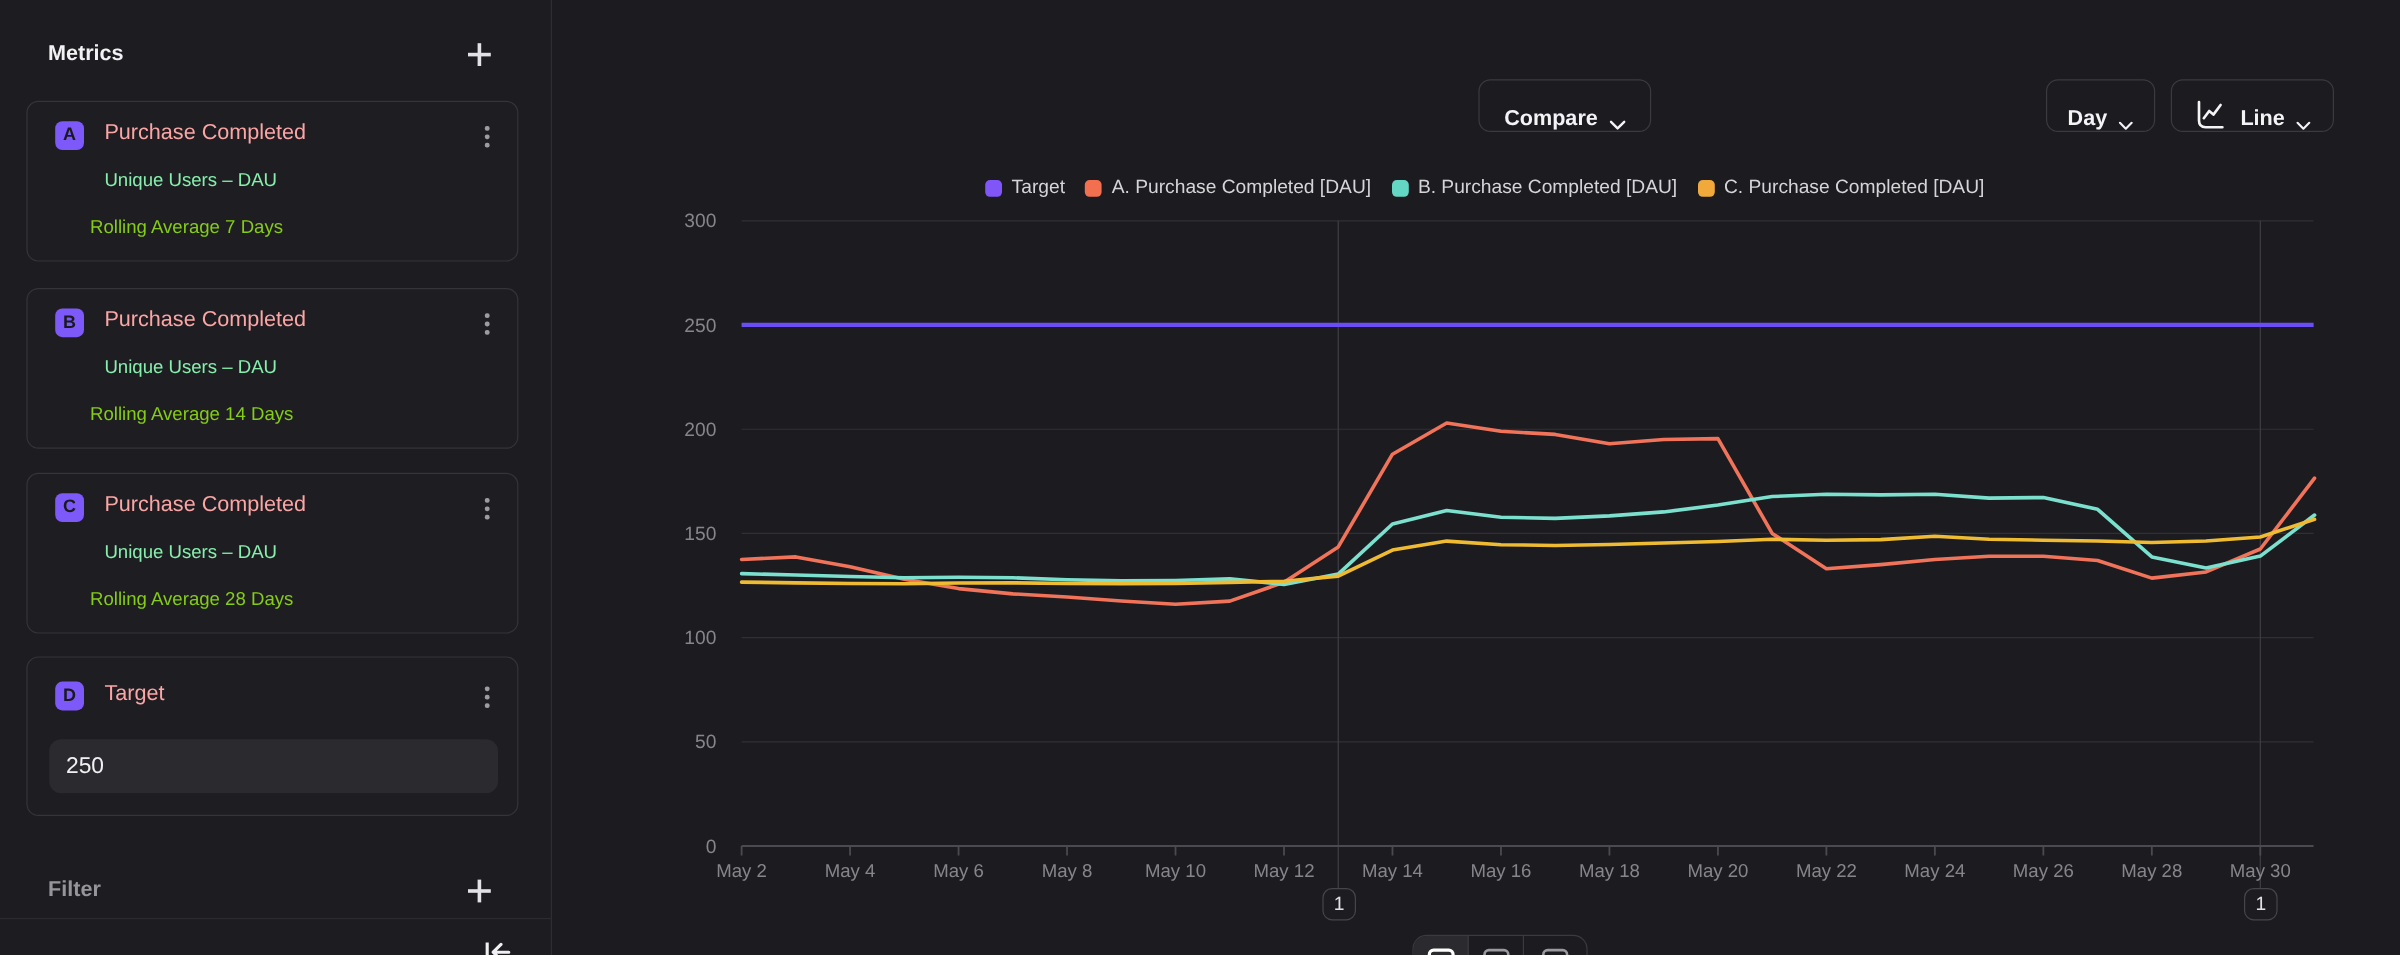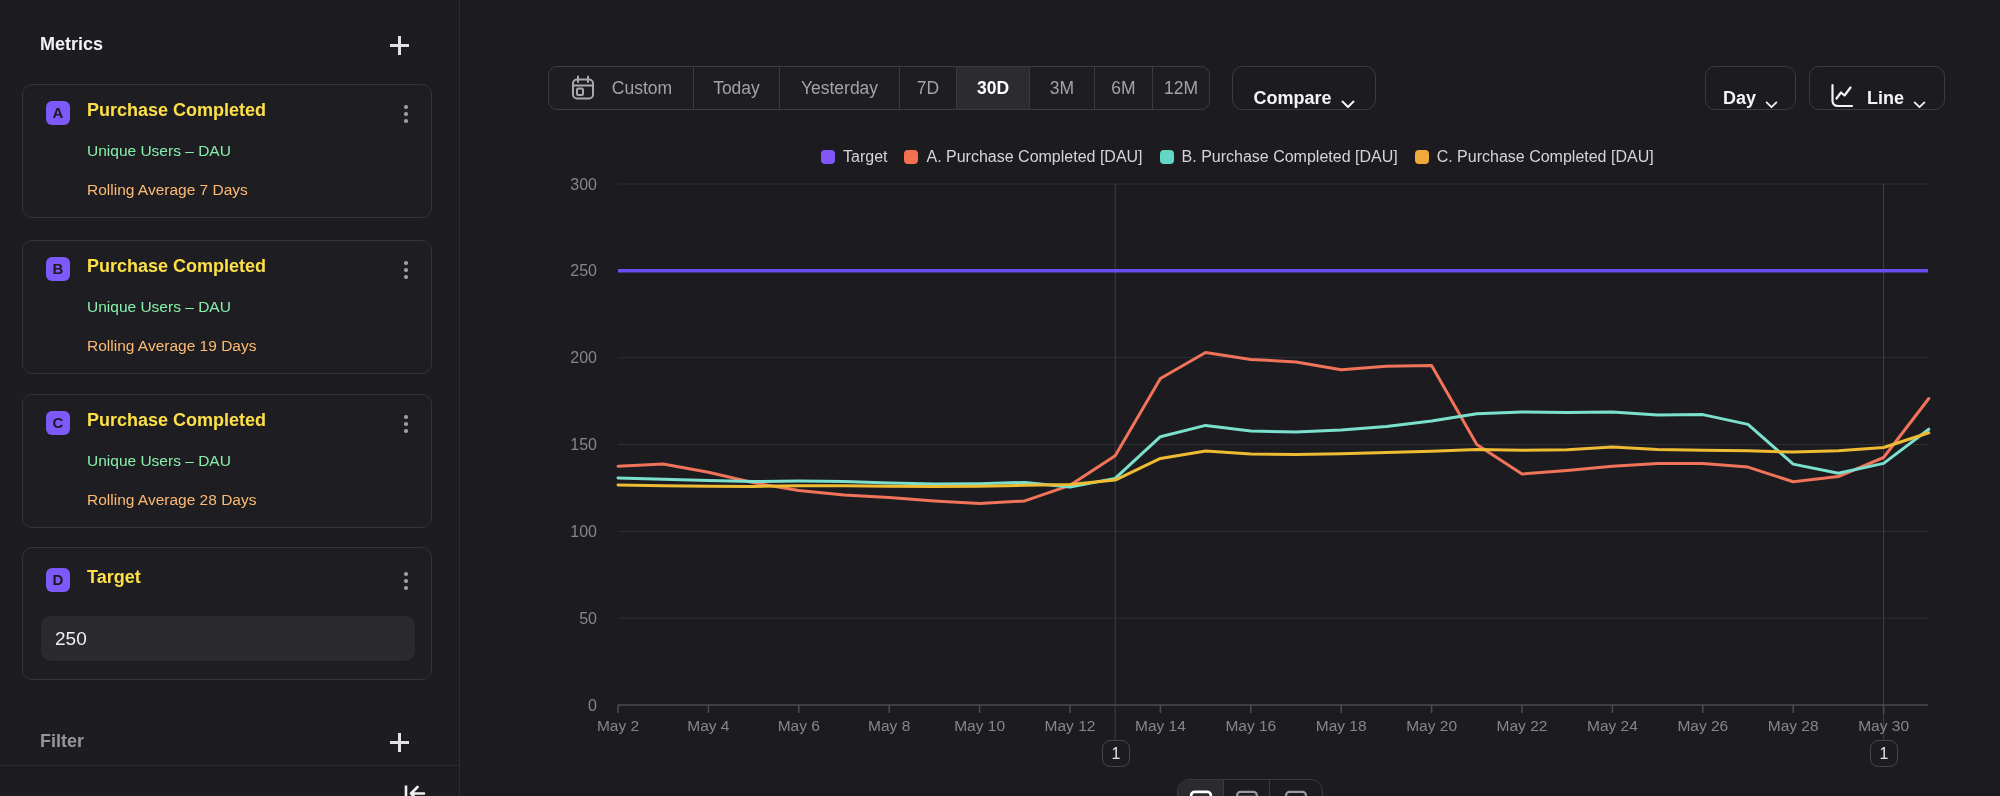--- a/index.html
+++ b/index.html
@@ -8,23 +8,23 @@
   #stage { position:relative; width:1996px; height:796px; background:#1c1c20; }
   
   #sidebar { position:absolute; left:0; top:0; width:460px; height:796px; background:#1d1d21; border-right:1px solid #2d2d32; }
   .sb-head { position:absolute; left:40px; top:34px; font-size:18px; font-weight:700; color:#f2f2f4; }
   .plus { position:absolute; width:19px; height:19px; }
   .plus:before, .plus:after { content:""; position:absolute; background:#e2e2e6; }
   .plus:before { left:8.25px; top:0; width:2.5px; height:19px; }
   .plus:after { left:0; top:8.25px; width:19px; height:2.5px; }
   .card { position:absolute; left:22px; width:410px; border:1px solid #343439; border-radius:10px; background:#1e1e22; }
   .badge { position:absolute; left:23px; top:16px; width:24px; height:24px; border-radius:6px; background:#7d59fa; color:#1a1a1e; font-size:15px; font-weight:700; text-align:center; line-height:24px; }
-  .ctitle { position:absolute; left:64px; top:15px; font-size:18px; font-weight:700; color:#fde047; }
+  .ctitle { position:absolute; left:64px; top:15px; font-size:18px; font-weight:400; color:#fca5a5; }
   .crow2 { position:absolute; left:64px; top:57px; font-size:15.5px; color:#86efac; }
-  .crow3 { position:absolute; left:64px; top:96px; font-size:15.5px; color:#fdba74; }
+  .crow3 { position:absolute; left:52px; top:96px; font-size:15.5px; color:#84cc16; }
   .kebab { position:absolute; right:23px; top:20px; width:4px; height:20px; }
   .kebab i, .kebab i:before, .kebab i:after { content:""; position:absolute; width:3.5px; height:3.5px; border-radius:50%; background:#9c9ca2; }
   .kebab i { top:0; left:0; }
   .kebab i:before { top:7px; left:0; }
   .kebab i:after { top:14px; left:0; }
   #target-input { position:absolute; left:18px; top:68px; width:374px; height:45px; background:#2a2a2f; border-radius:10px; color:#f0f0f2; font-size:19px; line-height:45px; padding-left:14px; }
   #filter-label { position:absolute; left:40px; top:731px; font-size:18px; font-weight:700; color:#95959b; }
   #sb-divider { position:absolute; left:0; top:765px; width:460px; height:1px; background:#2c2c30; }
   
   .seg-group { position:absolute; left:548px; top:66px; height:44px; border:1px solid #3a3a3f; border-radius:9px; display:flex; overflow:hidden; background:#1e1e22; }
@@ -67,21 +67,21 @@
       <div class="crow3">Rolling Average 7 Days</div>
     </div>
 
     <div class="card" style="top:240px; height:134px;">
       <div class="badge">B</div>
       <div class="ctitle">Purchase Completed</div>
       <div class="kebab">
           <i></i>
         </div>
       <div class="crow2">Unique Users – DAU</div>
-      <div class="crow3">Rolling Average 19 Days</div>
+      <div class="crow3">Rolling Average 14 Days</div>
     </div>
 
     <div class="card" style="top:394px; height:134px;">
       <div class="badge">C</div>
       <div class="ctitle">Purchase Completed</div>
       <div class="kebab">
           <i></i>
         </div>
       <div class="crow2">Unique Users – DAU</div>
       <div class="crow3">Rolling Average 28 Days</div>
@@ -98,38 +98,20 @@
 
     <div id="filter-label">Filter</div>
     <div class="plus" style="left:390px; top:733px;"></div>
     <div id="sb-divider"></div>
     <svg id="collapse" width="26" height="14" viewBox="0 0 26 14">
       <path d="M4 1.5 V14" stroke="#f0f0f2" stroke-width="2.6" fill="none"></path>
       <path d="M22 9.5 H9 M15.5 3 L9 9.5 L15.5 16" stroke="#f0f0f2" stroke-width="2.6" fill="none" stroke-linecap="round" stroke-linejoin="round"></path>
     </svg>
   </div>
 
-  <div class="seg-group">
-    <div class="seg" style="width:145px;">
-      <svg width="26" height="26" viewBox="0 0 26 26" style="margin-right:16px;">
-        <rect x="3" y="4.5" width="20" height="19" rx="4" stroke="#a8a8ae" stroke-width="2" fill="none"></rect>
-        <path d="M8 1.5 V7 M18 1.5 V7" stroke="#a8a8ae" stroke-width="2" fill="none" stroke-linecap="round"></path>
-        <path d="M3 10.5 H23" stroke="#a8a8ae" stroke-width="2" fill="none"></path>
-        <rect x="7" y="13.5" width="6" height="6.5" rx="1.5" stroke="#a8a8ae" stroke-width="2" fill="none"></rect>
-      </svg>
-      Custom
-    </div>
-    <div class="seg" style="width:86px;">Today</div>
-    <div class="seg" style="width:120px;">Yesterday</div>
-    <div class="seg" style="width:57px;">7D</div>
-    <div class="seg sel" style="width:73px;">30D</div>
-    <div class="seg" style="width:65px;">3M</div>
-    <div class="seg" style="width:58px;">6M</div>
-    <div class="seg" style="width:56px;">12M</div>
-  </div>
 
   <div class="btn" style="left:1232px; width:144px;">Compare
     <svg class="chev" width="14" height="9" viewBox="0 0 14 9">
         <path d="M1.5 1.5 L7 7 L12.5 1.5" stroke="#f4f4f6" stroke-width="2" fill="none" stroke-linecap="round" stroke-linejoin="round"></path>
       </svg>
   </div>
 
 
   <div class="btn" style="left:1705px; width:91px;">Day
     <svg class="chev" width="13" height="8" viewBox="0 0 14 9">

